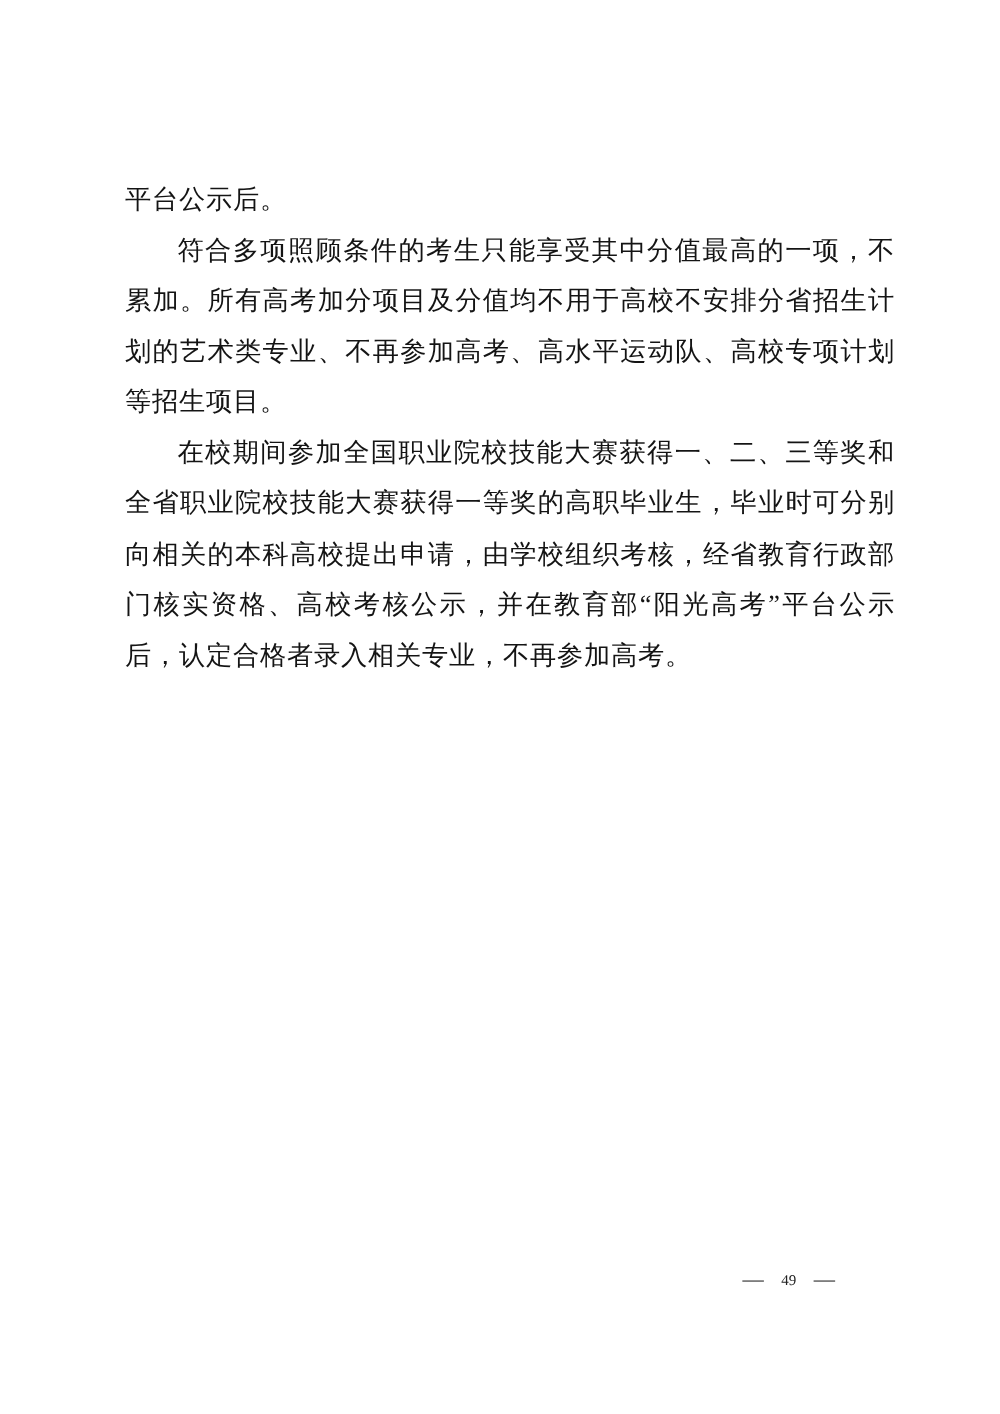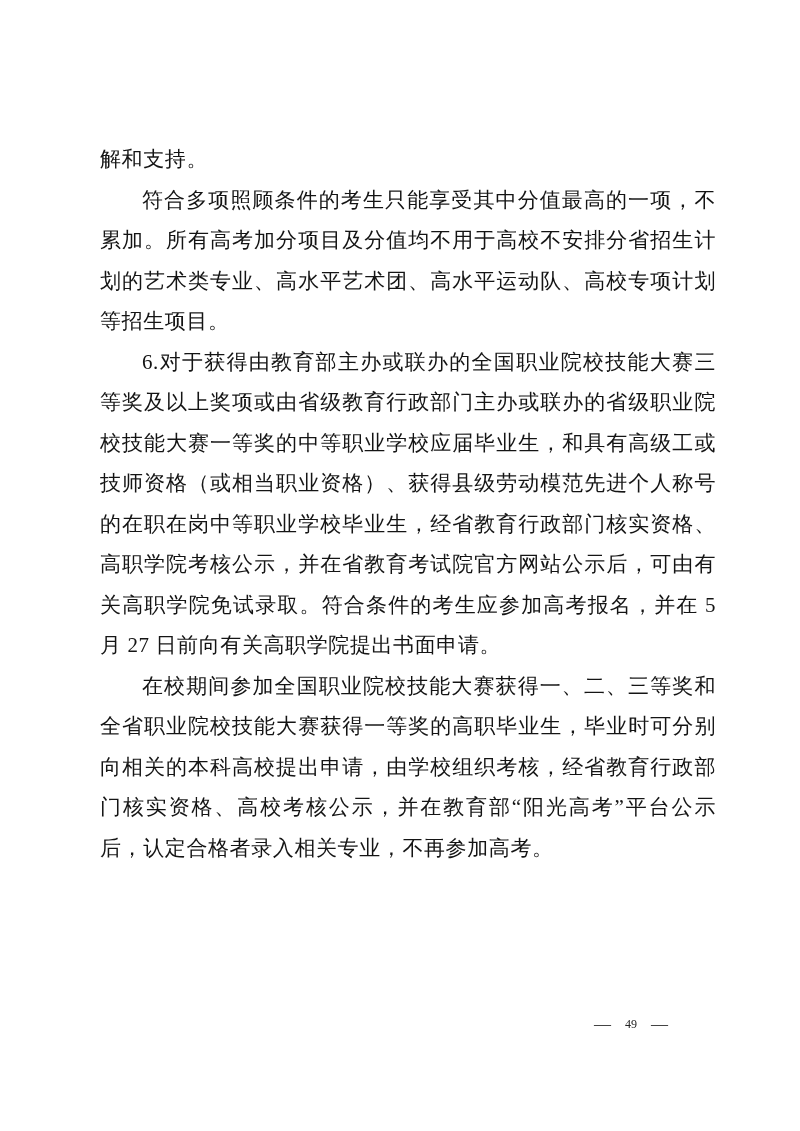--- a/index.html
+++ b/index.html
@@ -56,23 +56,22 @@
     display: inline-block;
     font-size: 12px;
   }
 </style>
 </head>
 <body>
 
 <div class="page">
 
   <div class="body-text">
-    <p class="no-indent">解和支持。</p>
-    <p>符合多项照顾条件的考生只能享受其中分值最高的一项，不累加。所有高考加分项目及分值均不用于高校不安排分省招生计划的艺术类专业、高水平艺术团、高水平运动队、高校专项计划等招生项目。</p>
-    <p>6.对于获得由教育部主办或联办的全国职业院校技能大赛三等奖及以上奖项或由省级教育行政部门主办或联办的省级职业院校技能大赛一等奖的中等职业学校应届毕业生，和具有高级工或技师资格（或相当职业资格）、获得县级劳动模范先进个人称号的在职在岗中等职业学校毕业生，经省教育行政部门核实资格、高职学院考核公示，并在省教育考试院官方网站公示后，可由有关高职学院免试录取。符合条件的考生应参加高考报名，并在 5 月 27 日前向有关高职学院提出书面申请。</p>
+    <p class="no-indent">平台公示后。</p>
+    <p>符合多项照顾条件的考生只能享受其中分值最高的一项，不累加。所有高考加分项目及分值均不用于高校不安排分省招生计划的艺术类专业、不再参加高考、高水平运动队、高校专项计划等招生项目。</p>
     <p>在校期间参加全国职业院校技能大赛获得一、二、三等奖和全省职业院校技能大赛获得一等奖的高职毕业生，毕业时可分别向相关的本科高校提出申请，由学校组织考核，经省教育行政部门核实资格、高校考核公示，并在教育部“阳光高考”平台公示后，认定合格者录入相关专业，不再参加高考。</p>
   </div>
 
   <div class="page-footer">
     <span class="dash">—</span>
     <span class="num">49</span>
     <span class="dash">—</span>
   </div>
 
 </div>

